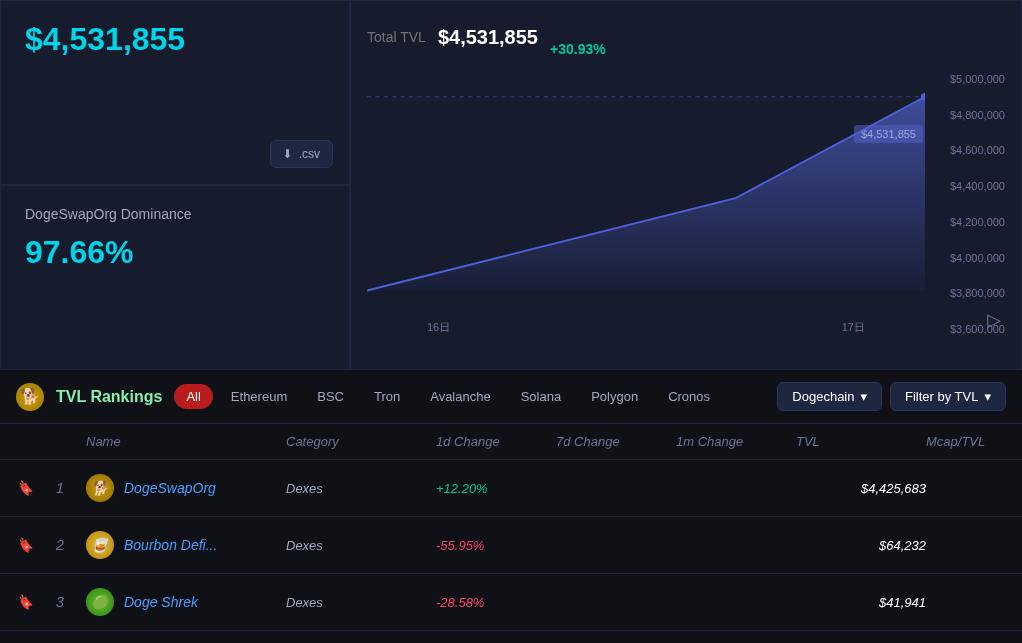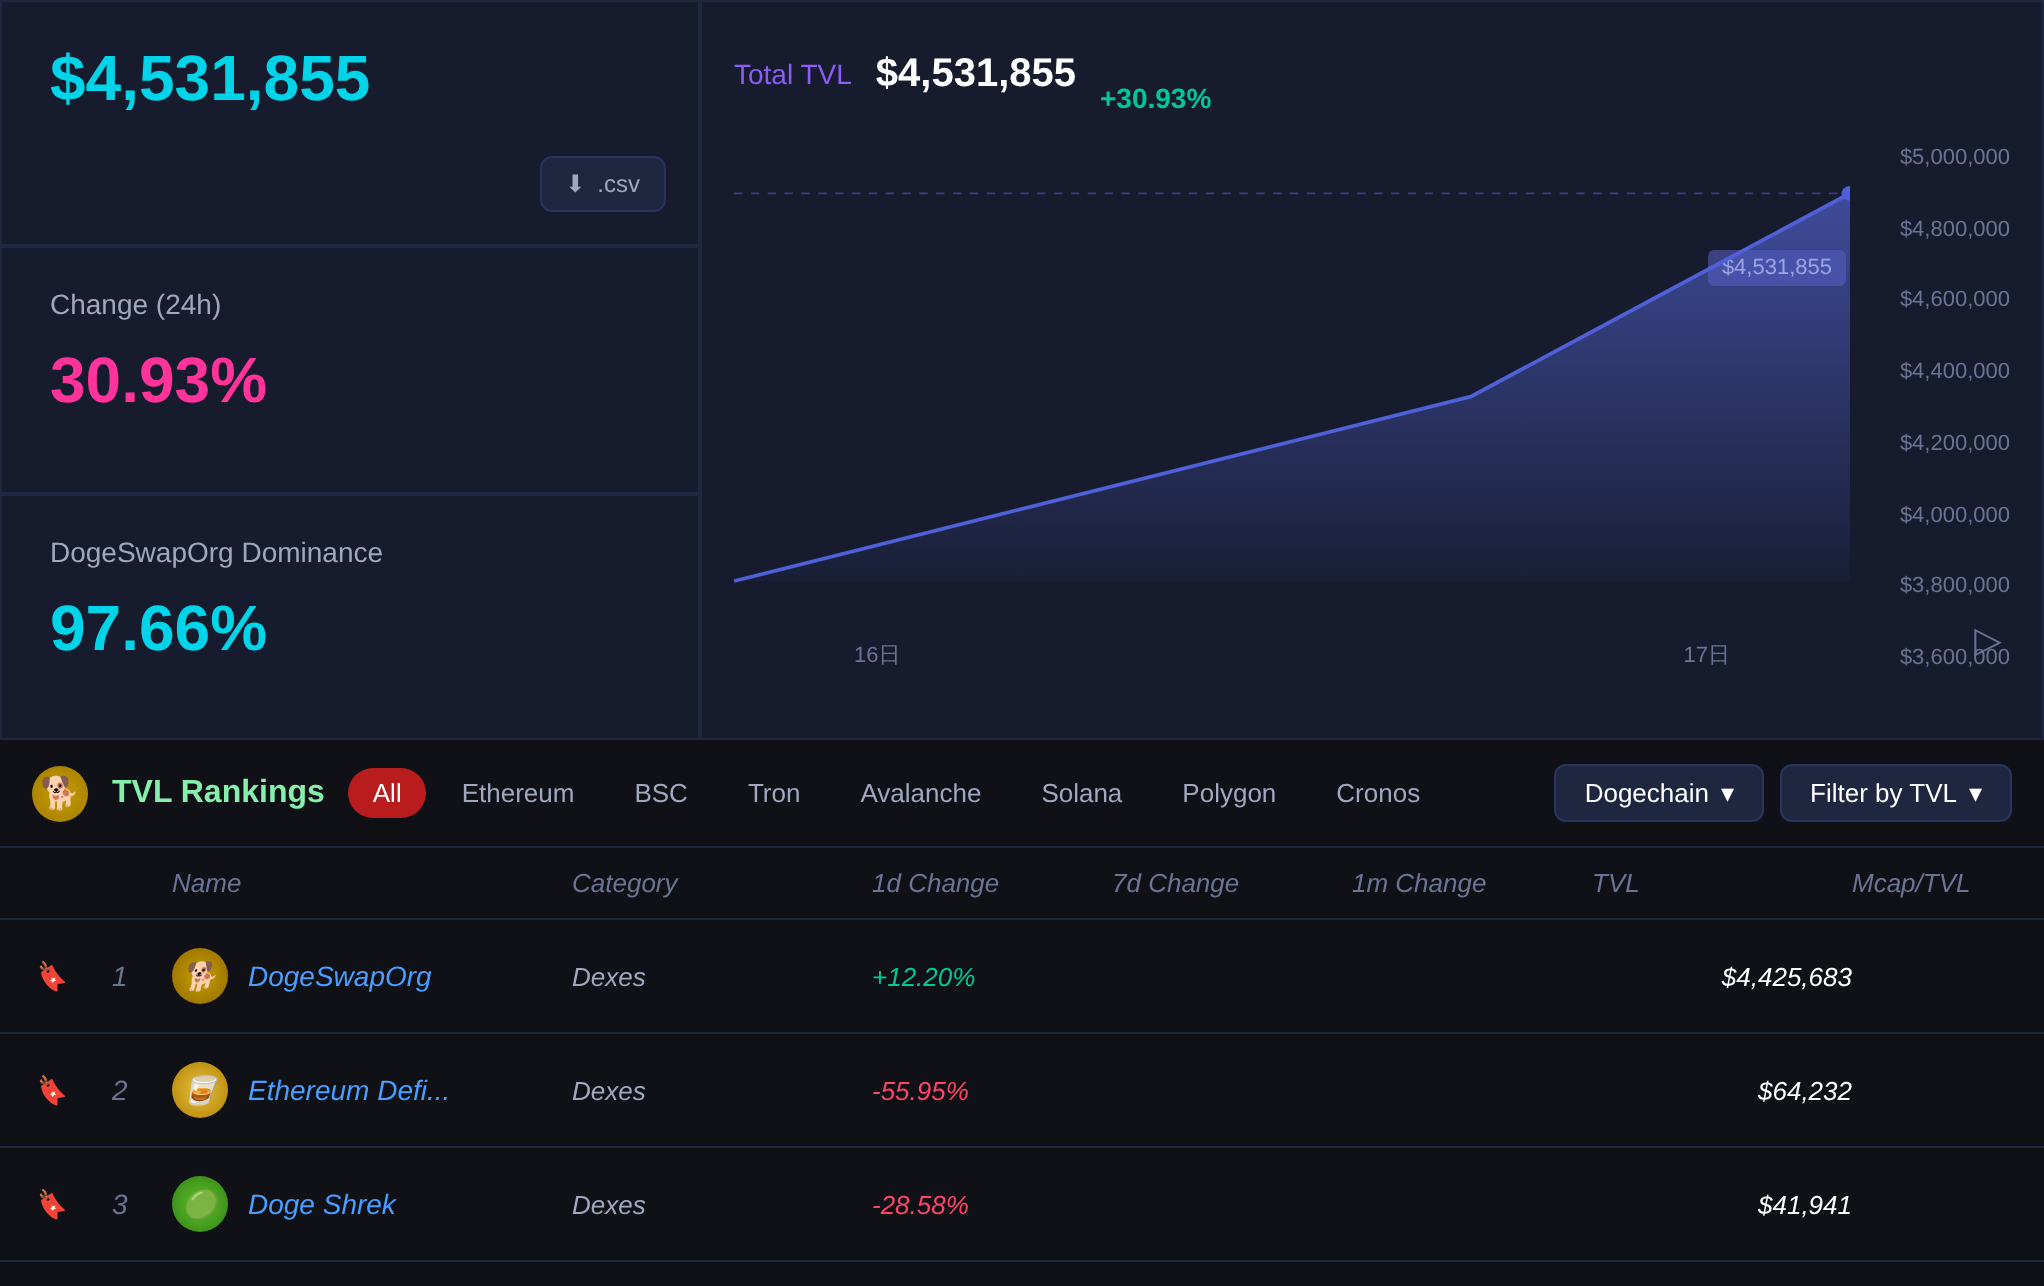--- a/index.html
+++ b/index.html
@@ -72,21 +72,21 @@
     }
 
     .chart-header {
       display: flex;
       align-items: center;
       gap: 12px;
       margin-bottom: 12px;
     }
 
     .chart-title {
-      color: #8b5cf6;
+      color: #737373;
       font-size: 14px;
     }
 
     .chart-value {
       color: #fff;
       font-size: 20px;
       font-weight: 700;
     }
 
     .chart-change-pos {
@@ -285,24 +285,20 @@
 
 <div class="top-section">
 
   <div class="left-panels">
     <div class="stat-card">
       <div class="value-large value-cyan">$4,531,855</div>
       <button class="csv-btn">
         <span>⬇</span>
         <span>.csv</span>
       </button>
-    </div>
-    <div class="stat-card">
-      <div class="label">Change (24h)</div>
-      <div class="value-large value-pink">30.93%</div>
     </div>
     <div class="stat-card">
       <div class="label">DogeSwapOrg Dominance</div>
       <div class="value-large value-cyan">97.66%</div>
     </div>
   </div>
 
   <div class="chart-panel">
     <div class="chart-header">
       <span class="chart-title">Total TVL</span>
@@ -409,21 +405,21 @@
       <span></span>
       <span class="tvl-value">$4,425,683</span>
       <span></span>
     </div>
 
     <div class="table-row">
       <span class="bookmark-icon">🔖</span>
       <span class="rank">2</span>
       <div class="protocol-name">
         <div style="width:28px;height:28px;border-radius:50%;background:radial-gradient(circle,#e8c040,#b08000);display:flex;align-items:center;justify-content:center;font-size:14px;">🥃</div>
-        <a class="protocol-link">Ethereum Defi...</a>
+        <a class="protocol-link">Bourbon Defi...</a>
       </div>
       <span class="category-text">Dexes</span>
       <span class="change-neg">-55.95%</span>
       <span></span>
       <span></span>
       <span class="tvl-value">$64,232</span>
       <span></span>
     </div>
 
     <div class="table-row">

